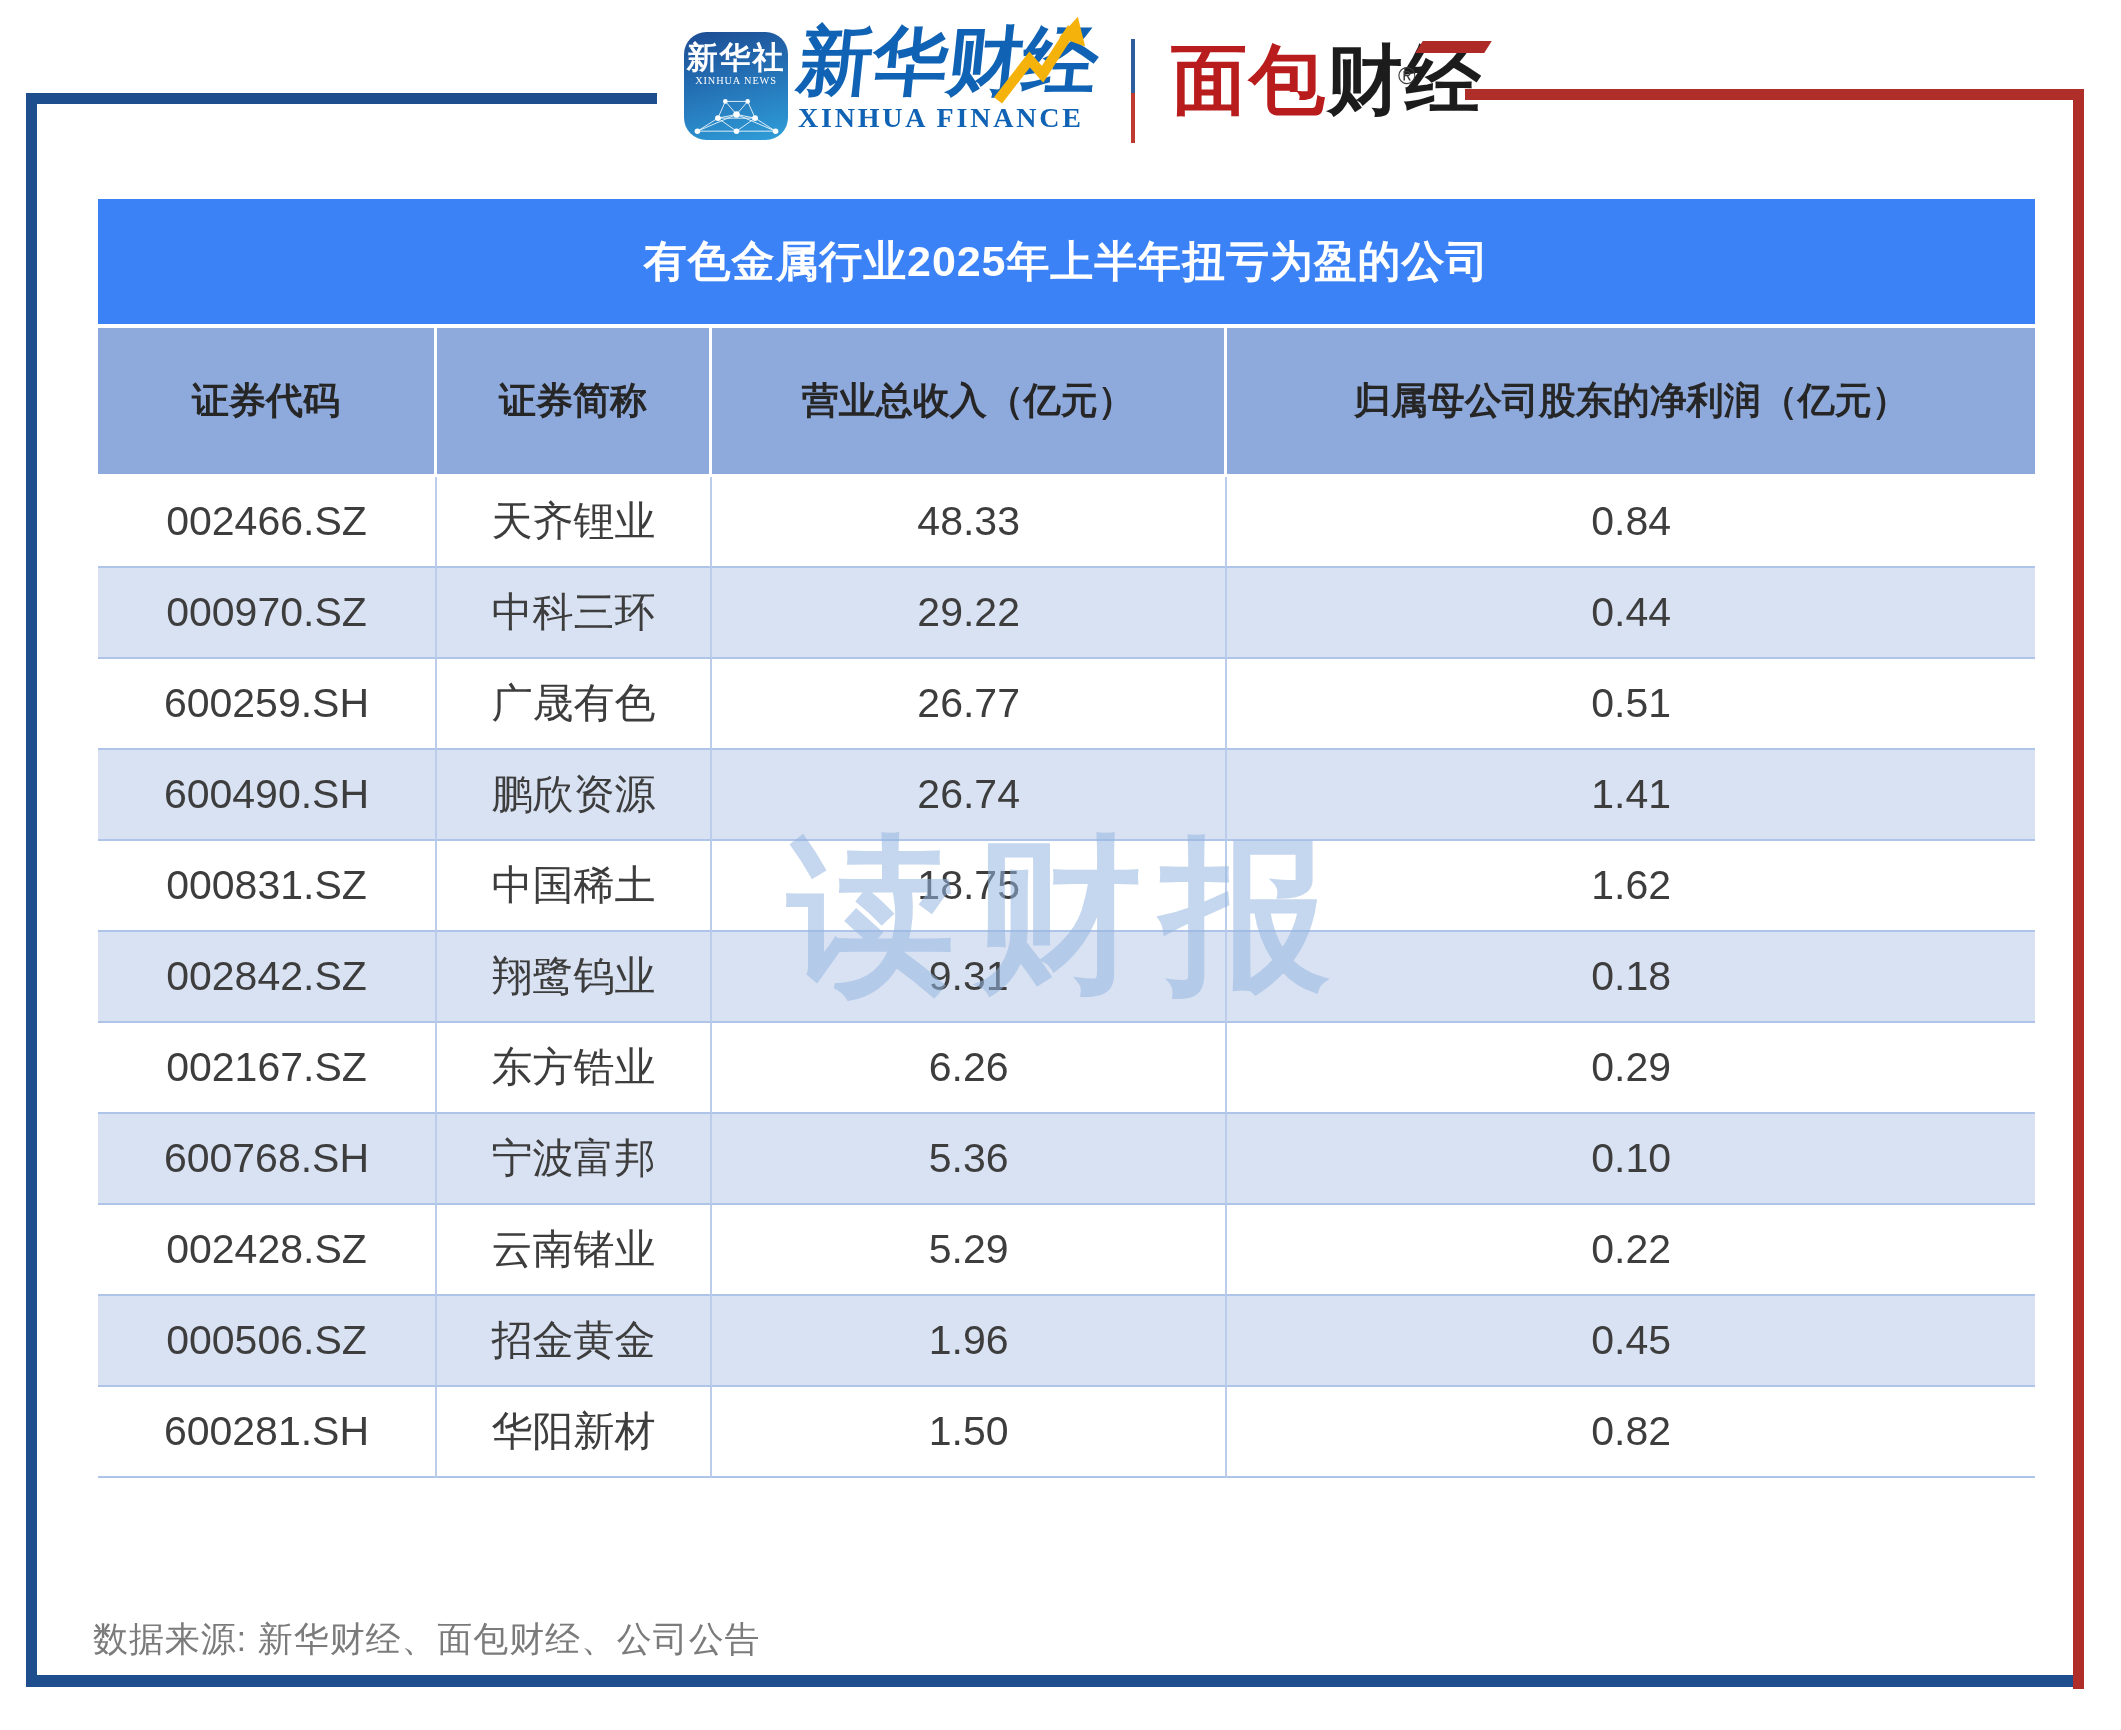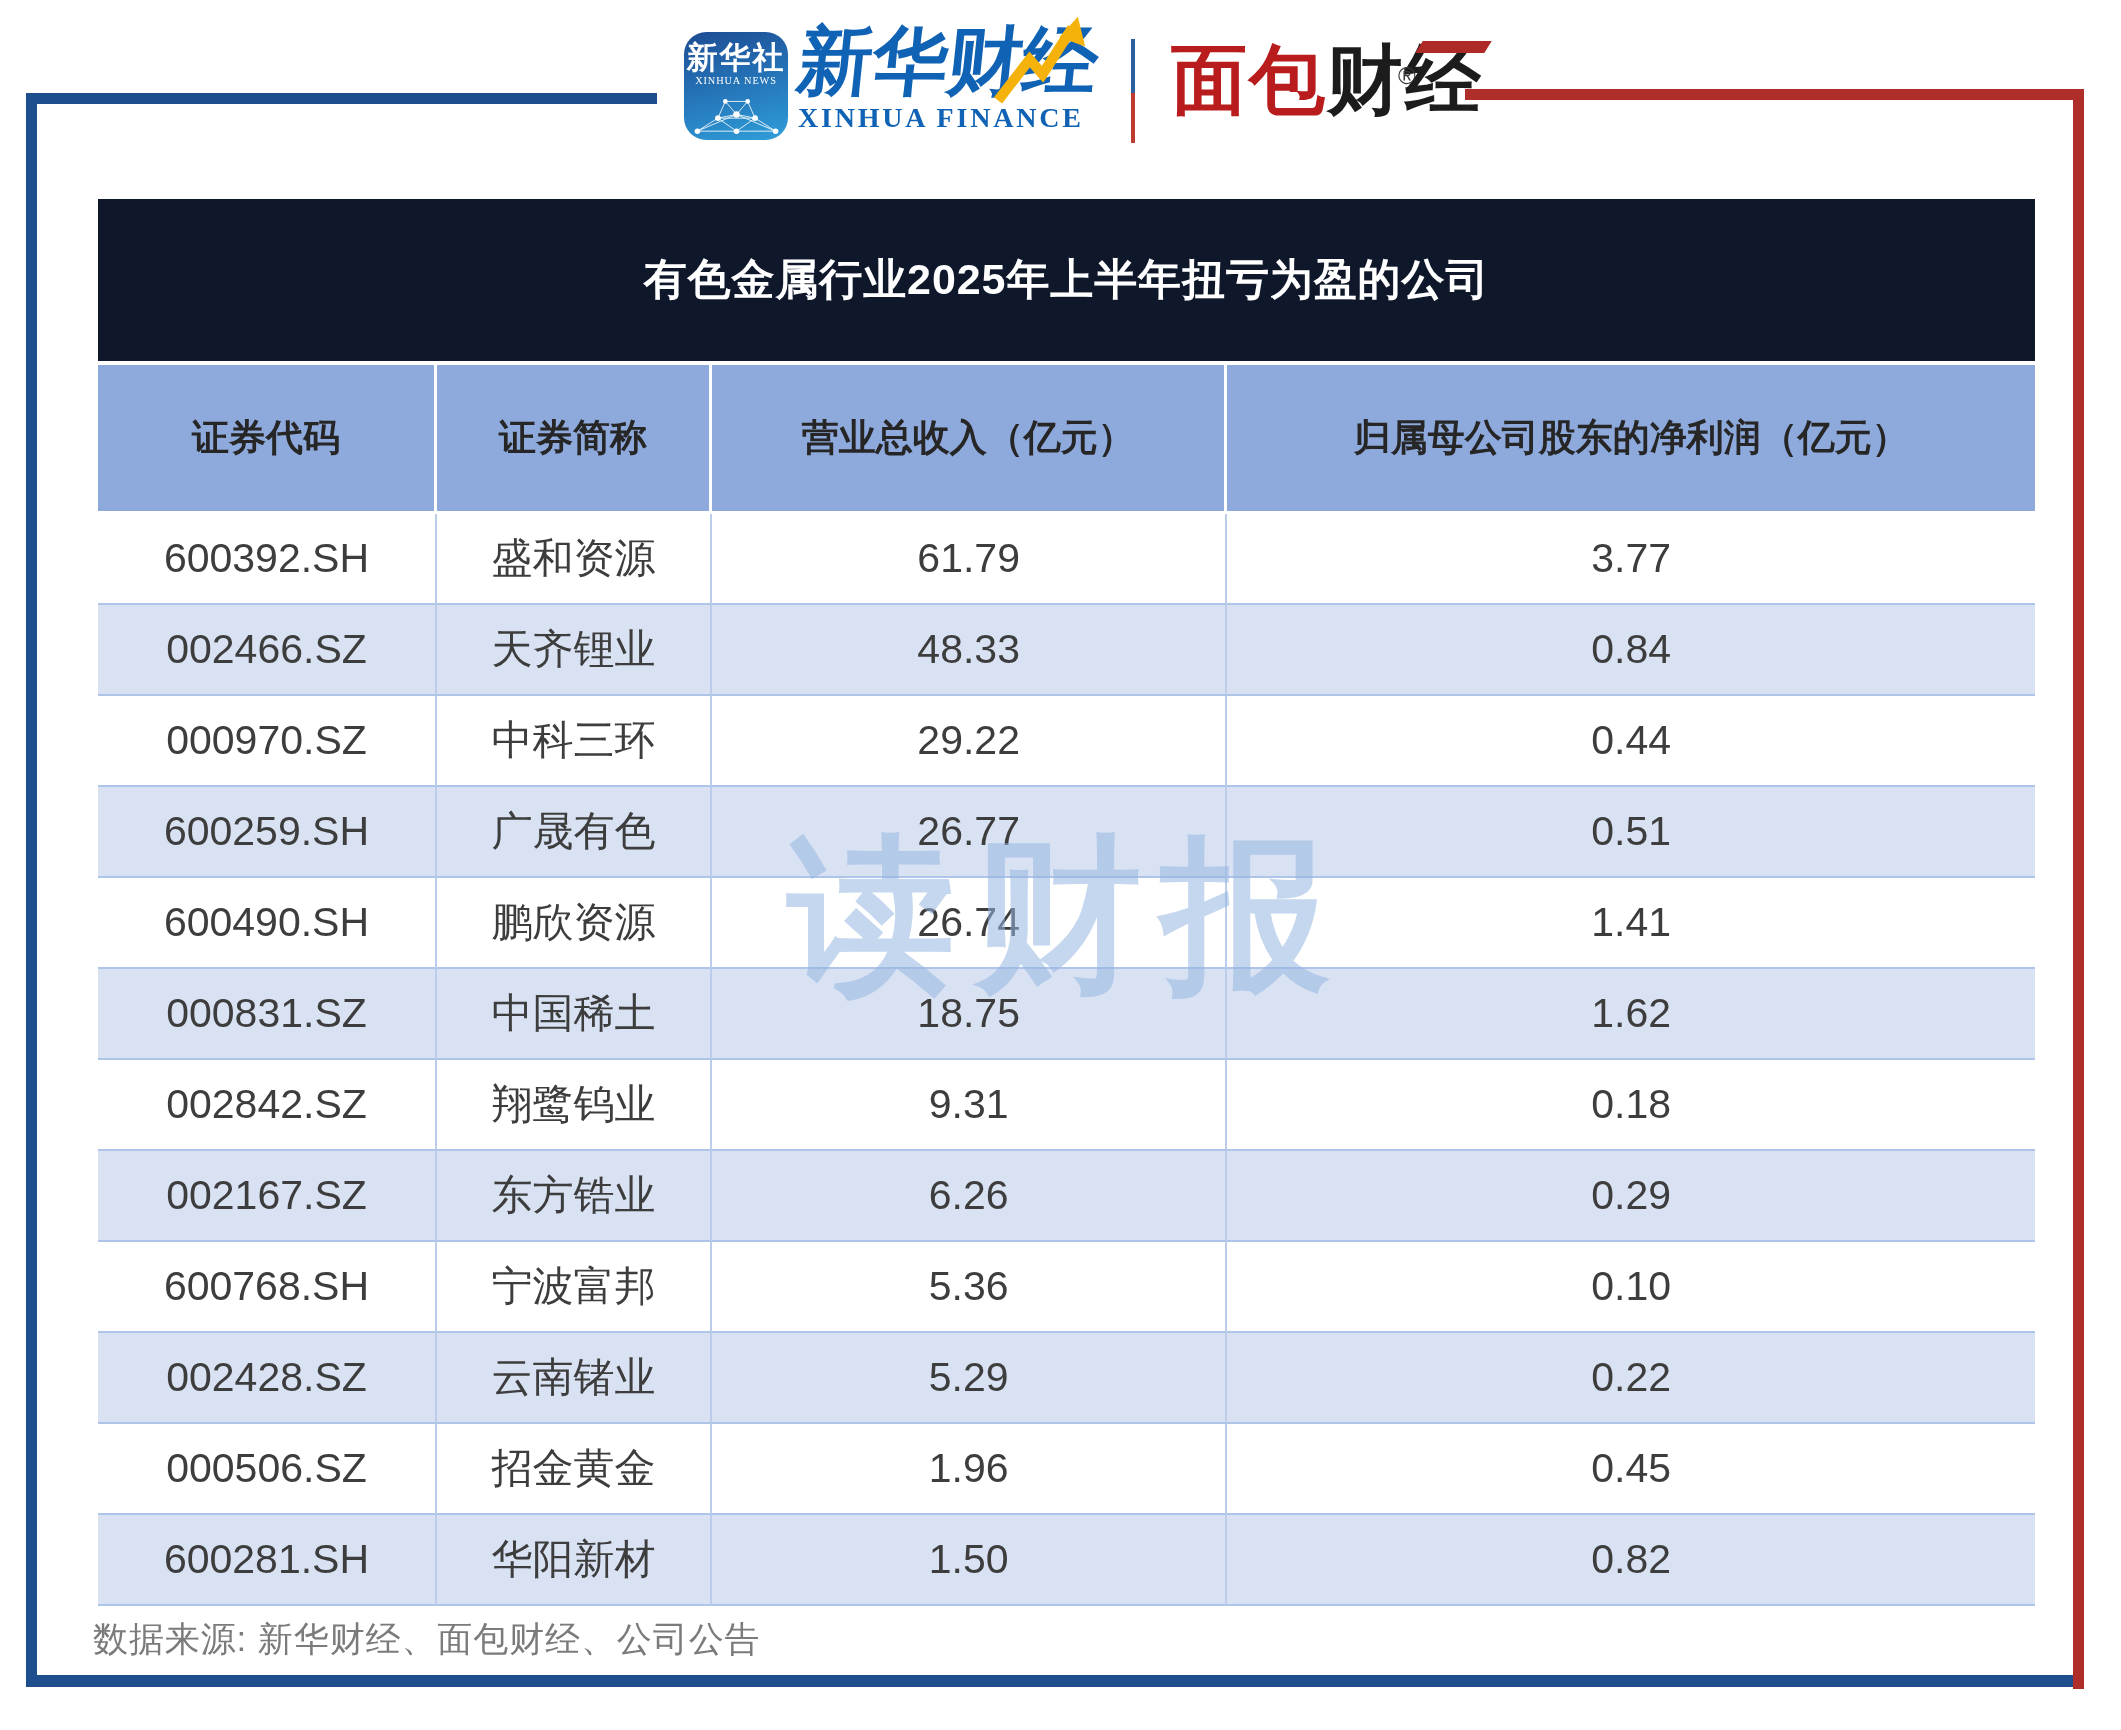--- a/index.html
+++ b/index.html
@@ -34,21 +34,21 @@
 
   .bf-logo{position:absolute;left:1171px;top:35px;font-size:76px;line-height:89px;font-weight:900;
     white-space:nowrap;letter-spacing:1.9px;}
   .bf-red{color:#b91c1c;}
   .bf-black{color:#1C1C1C;}
   .bf-reg{position:absolute;left:227px;top:-3.7px;font-size:24px;font-weight:400;color:#3a3a3a;}
   .bf-accent{position:absolute;right:-5.6px;top:5.6px;width:69px;height:12px;background:#AD2A26;transform:skewX(-32deg);}
 
   
   .table-wrap{position:absolute;left:98px;top:199px;width:1937px;}
-  .title-bar{height:162px;background:#0f172a;color:#ffffff;display:flex;align-items:center;
+  .title-bar{height:125px;background:#3b82f6;color:#ffffff;display:flex;align-items:center;
     justify-content:center;font-size:43px;font-weight:bold;letter-spacing:0.9px;}
   table.data{width:100%;border-collapse:separate;border-spacing:0;table-layout:fixed;margin-top:3.7px;}
   col.c1{width:17.5%;} col.c2{width:14.2%;} col.c3{width:26.6%;} col.c4{width:41.7%;}
   thead th{background:#8EA9DB;height:138px;font-size:37px;font-weight:bold;color:#262626;
     text-align:center;vertical-align:middle;border-right:3.7px solid #ffffff;border-bottom:3.7px solid #ffffff;padding:4px;}
   thead th:last-child{border-right:none;text-align:center;}
   tbody td{height:89px;text-align:center;vertical-align:middle;font-size:41px;color:#3D3D3D;
     border-right:2.8px solid #BCCDEC;border-bottom:2.8px solid #AFC4E9;padding:0;background:#ffffff;}
   tbody td:last-child{border-right:none;}
   tbody tr:nth-child(even) td{background:#D9E2F3;}
@@ -120,26 +120,20 @@
       <thead>
         <tr>
             <th>证券代码</th>
             <th>证券简称</th>
             <th>营业总收入（亿元）</th>
             <th>归属母公司股东的净利润（亿元）</th>
           </tr>
       </thead>
       <tbody>
           <tr>
-            <td>600392.SH</td>
-            <td>盛和资源</td>
-            <td>61.79</td>
-            <td>3.77</td>
-          </tr>
-          <tr>
             <td>002466.SZ</td>
             <td>天齐锂业</td>
             <td>48.33</td>
             <td>0.84</td>
           </tr>
           <tr>
             <td>000970.SZ</td>
             <td>中科三环</td>
             <td>29.22</td>
             <td>0.44</td>

